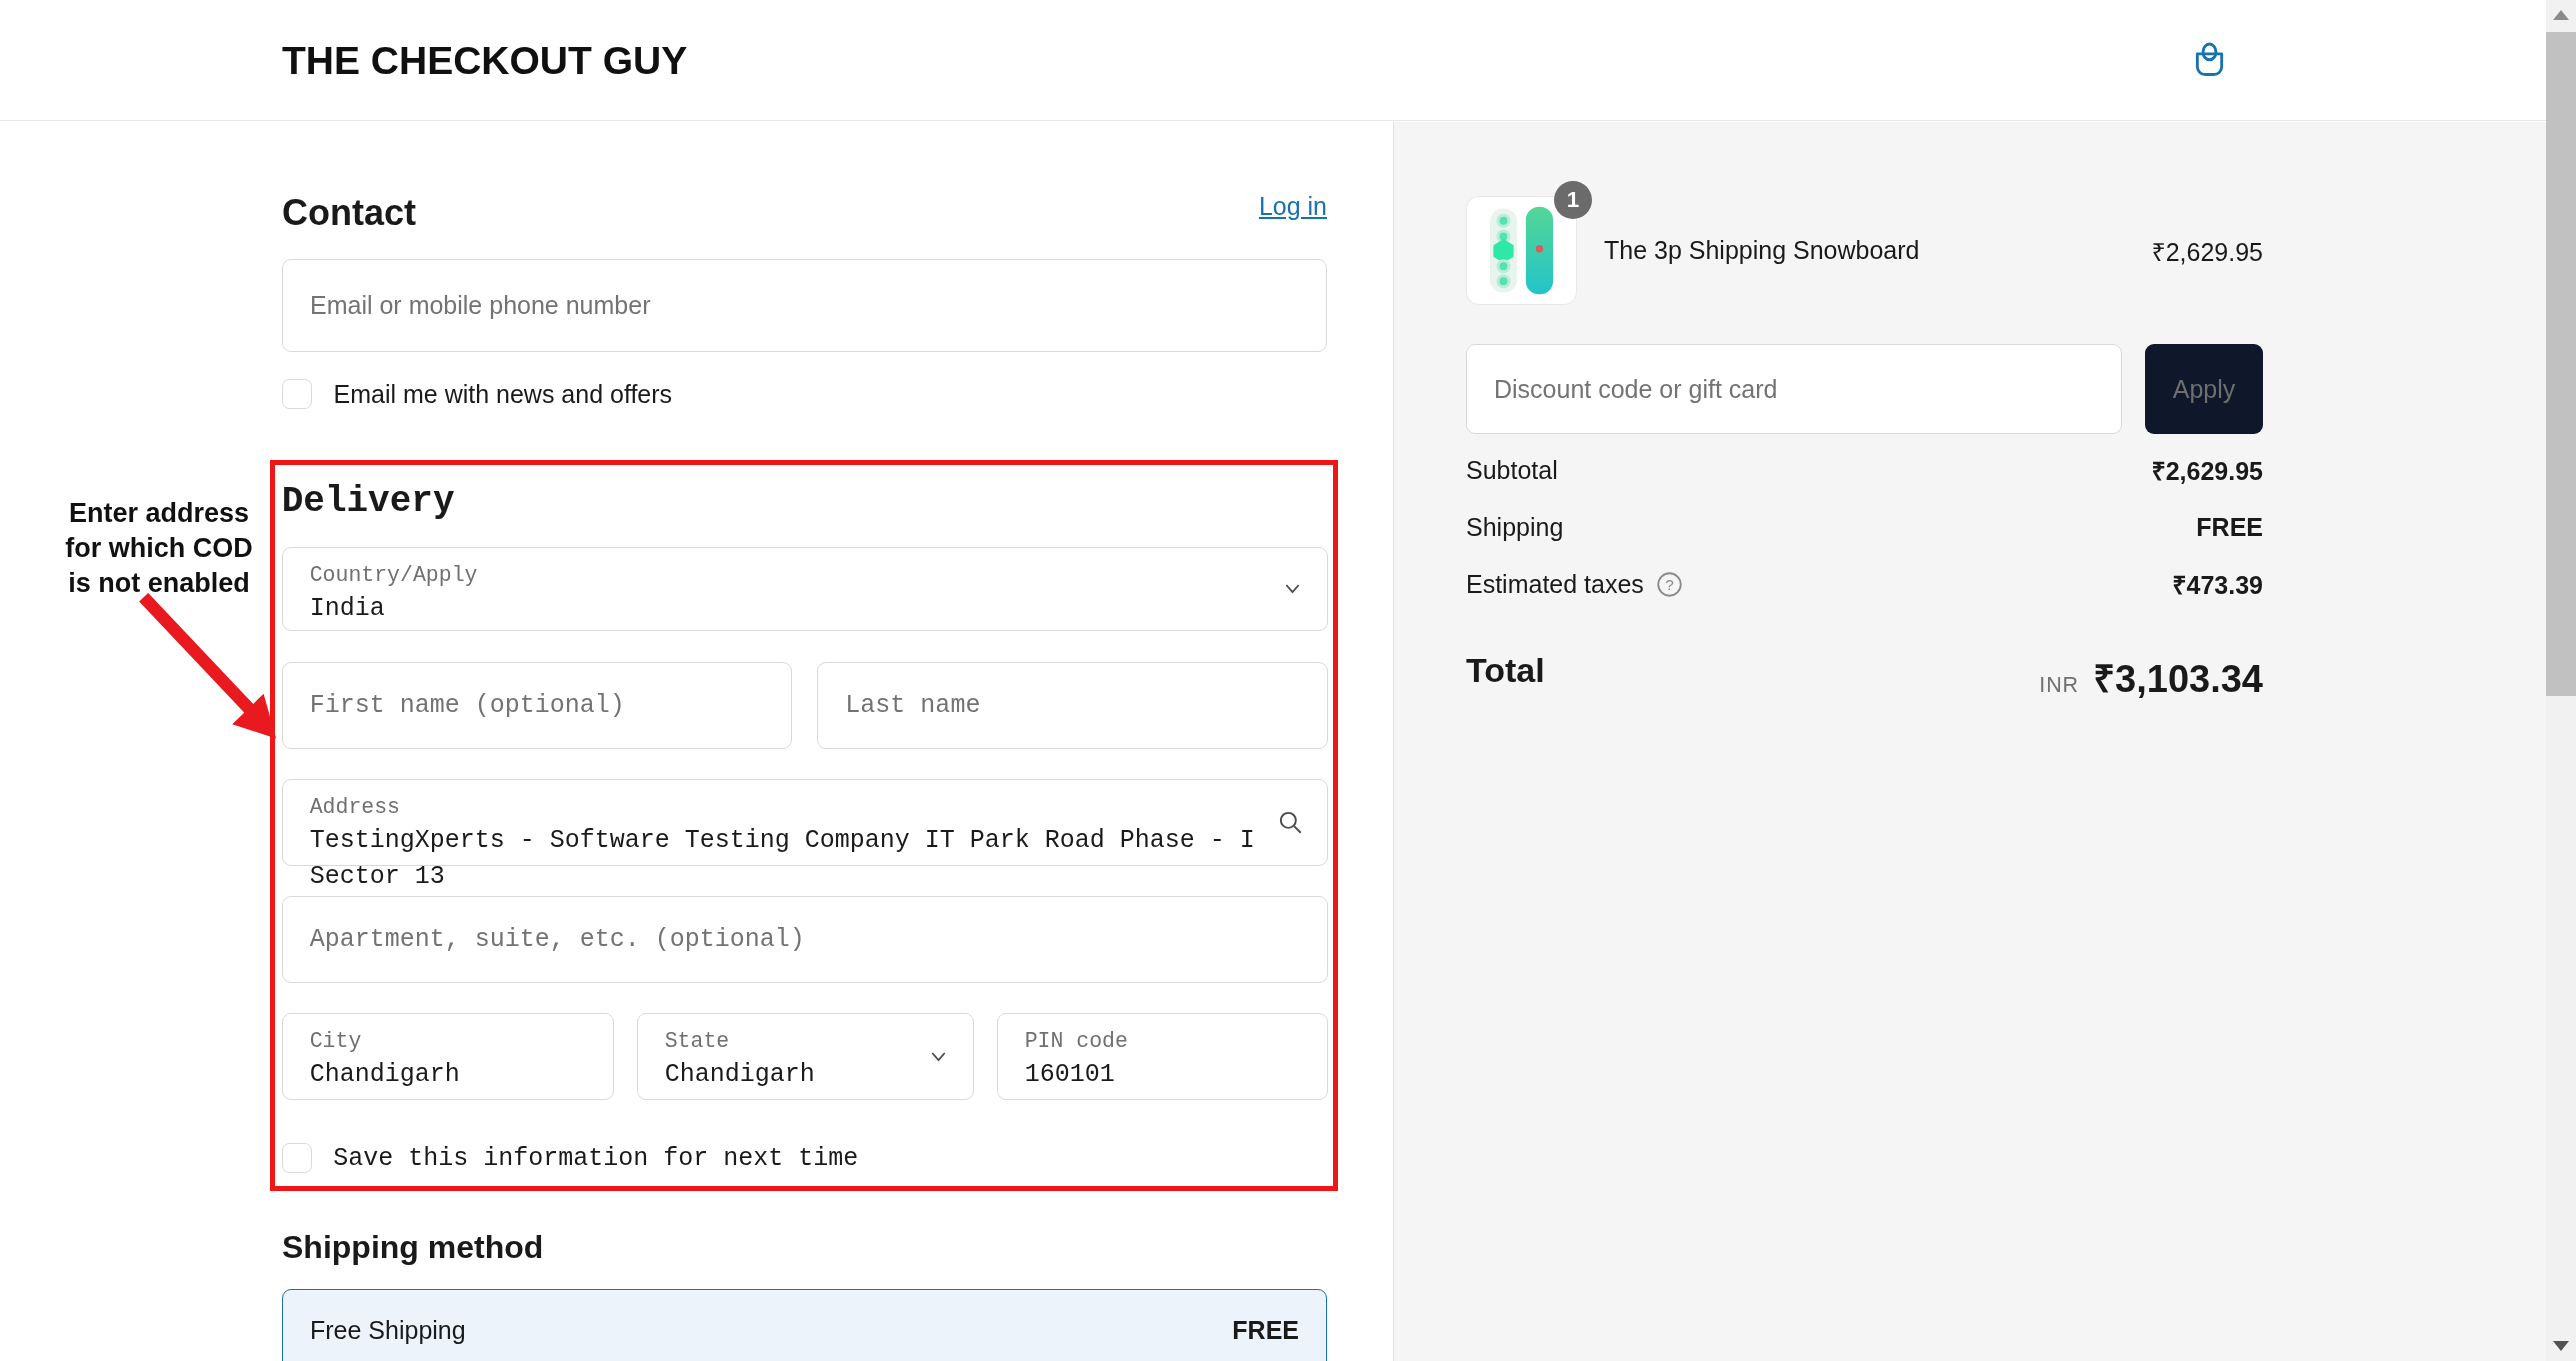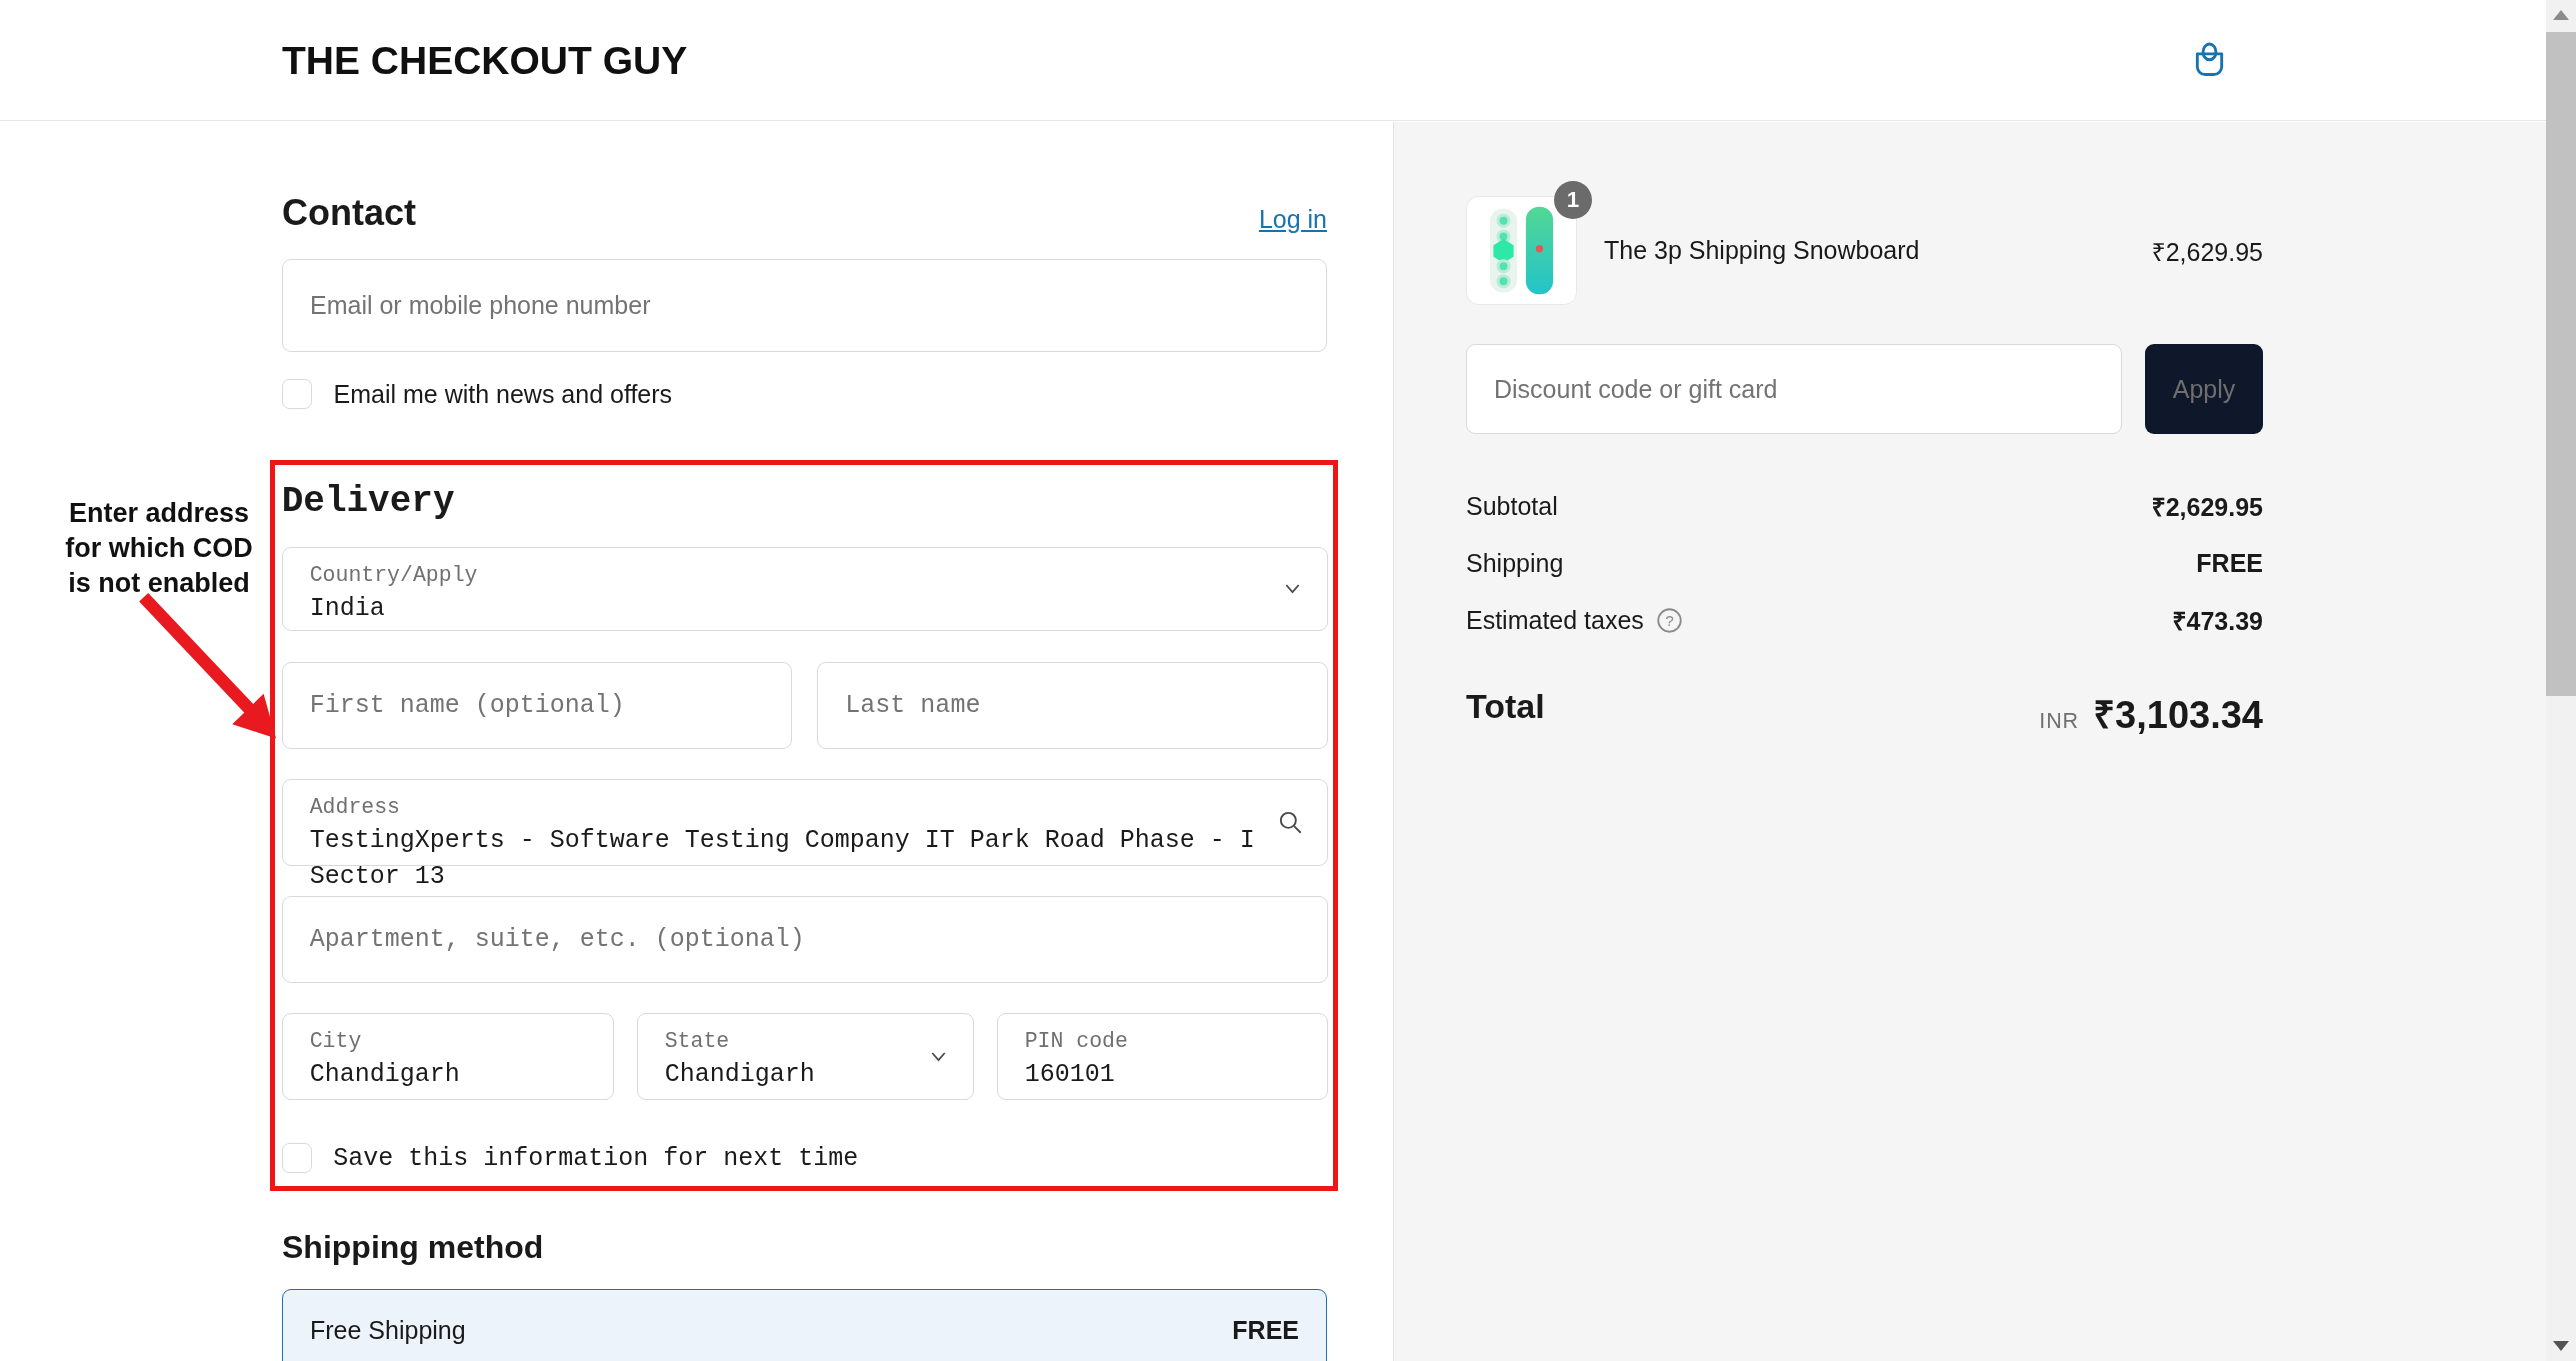--- a/index.html
+++ b/index.html
@@ -29,21 +29,21 @@
     background: #fff;
   }
   .right-panel {
     position: absolute; left: 1393px; top: 122px; width: 1153px; height: 1240px;
     background: #f5f5f5; border-left: 0.9px solid #e2e2e2;
   }
 
   .col { position: absolute; left: 282px; width: 1045px; top: 0; }
 
   
-  .contact-head { margin-top: 70px; display: flex; justify-content: space-between; align-items: flex-end; }
+  .contact-head { margin-top: 70px; display: flex; justify-content: space-between; align-items: flex-start; }
   h2.section { font-size: 36px; font-weight: 700; color: #1a1a1a; }
   .login-link { font-size: 25px; color: #1773b0; text-decoration: underline; cursor: pointer; }
 
   input.txt {
     width: 100%; font-family: inherit; font-size: 25px; color: #1a1a1a;
     border: 0.9px solid #d9d9d9; border-radius: 9px; background: #fff;
     padding: 0 27px; outline: none;
   }
   input.txt::placeholder { color: #737373; opacity: 1; }
   .email-input { height: 93px; margin-top: 25px; border: 1.8px solid #1773b0; }
@@ -120,21 +120,21 @@
   .prod-price { font-size: 25px; color: #1a1a1a; }
 
   .discount-row { margin-top: 39px; display: flex; gap: 23px; }
   .discount-input { height: 90px; border: 0.9px solid #dedede; }
   .apply-btn {
     flex: 0 0 118px; height: 90px; border: none; border-radius: 9px;
     background: #0f172a; color: #6f6f6f; font-family: inherit; font-size: 25px;
     cursor: pointer;
   }
 
-  .totals { margin-top: 57px; }
+  .totals { margin-top: 21px; }
   .t-row { display: flex; justify-content: space-between; align-items: center; margin-top: 27px; height: 30px; }
   .t-row:first-child { margin-top: 0; }
   .t-label { font-size: 25px; color: #1a1a1a; display: flex; align-items: center; gap: 12.5px; }
   .t-value { font-size: 25px; font-weight: 600; color: #1a1a1a; }
   .help-ic { display: inline-flex; cursor: pointer; }
 
   .total-row { display: flex; justify-content: space-between; align-items: flex-start; margin-top: 52px; }
   .total-label { font-size: 34px; font-weight: 700; color: #1a1a1a; }
   .total-right { display: flex; align-items: baseline; gap: 14.3px; }
   .currency { font-size: 21.5px; color: #707070; letter-spacing: 0.9px; }

